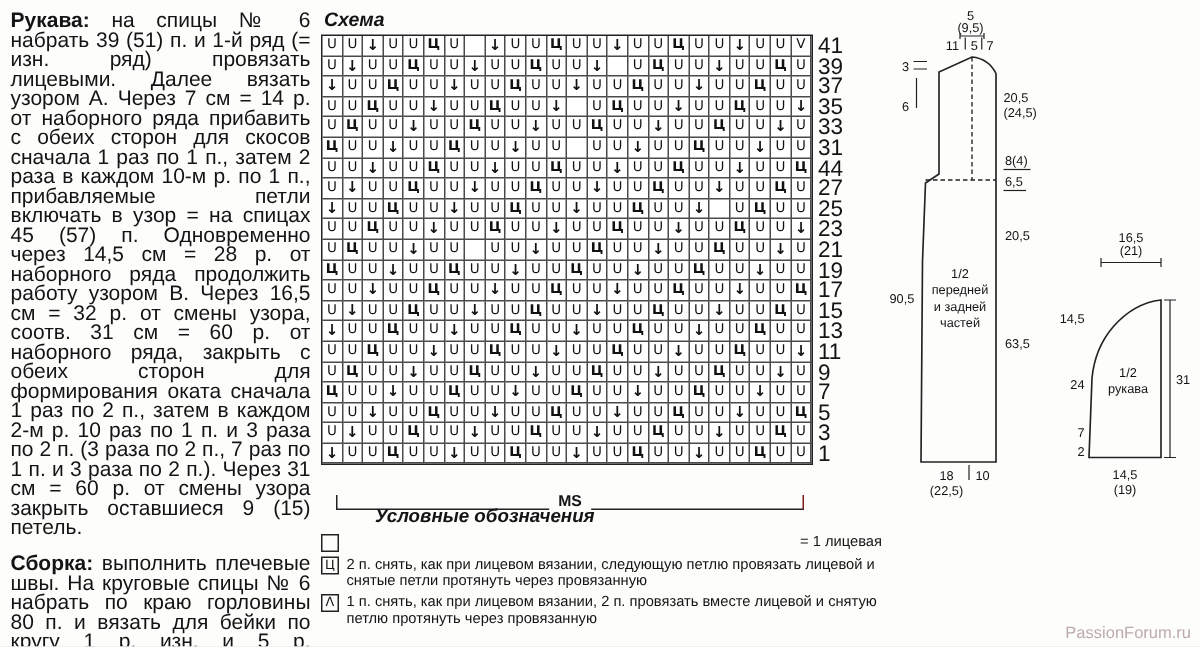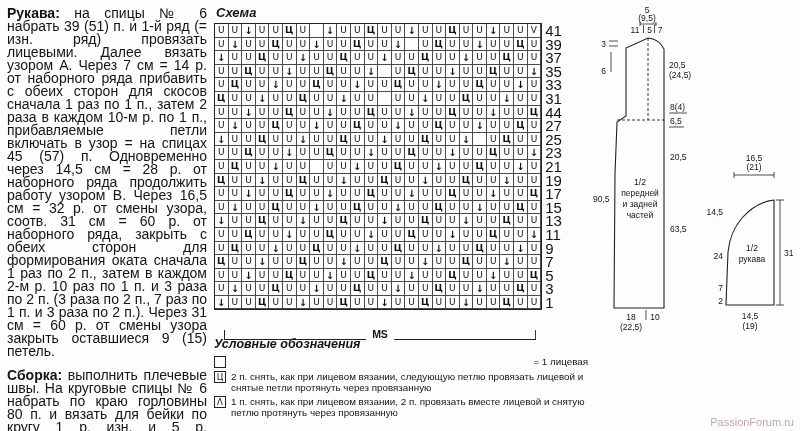--- a/index.html
+++ b/index.html
@@ -24,21 +24,21 @@
   .cell.arrow{font-weight:bold;font-size:10px;}
   .cell.dbl{font-weight:bold;}
   .rownums{margin-left:3px;font-size:15px;line-height:13.6px;padding-top:1px;}
   .rownum{height:13.6px;}
   .ms-bracket{position:relative;margin:20px 0 0 10px;width:310px;height:9px;
     border-left:1px solid #222;border-right:1px solid #7f1d1d;border-bottom:1px solid #222;}
   .ms-label{position:absolute;left:50%;top:-2px;transform:translateX(-50%);
     background:#fdfdfc;padding:0 6px;font-size:10.5px;font-weight:bold;}
   
   .legend{position:absolute;left:214px;top:337px;width:374px;}
-  .legend-title{font-weight:bold;font-style:italic;font-size:12.5px;margin-bottom:5px;}
+  .legend-title{font-weight:bold;font-style:italic;font-size:12.5px;margin-bottom:5px;margin-left:36px;}
   .legend-item{display:flex;gap:5px;font-size:9.8px;line-height:11px;margin-bottom:3px;justify-content:space-between;}
   .sym-box{flex:0 0 auto;width:10px;height:10px;border:1px solid #222;margin-top:0px;
     font-family:"DejaVu Sans",sans-serif;font-size:8.5px;line-height:10px;text-align:center;}
   
   .schematics{position:absolute;left:584px;top:4px;}
   .schematics svg text{font-family:"Liberation Sans",sans-serif;font-size:8.5px;fill:#141414;}
   
   .watermark{position:absolute;right:6px;bottom:3px;font-size:11px;color:#bdabab;}
 </style>
 </head>

